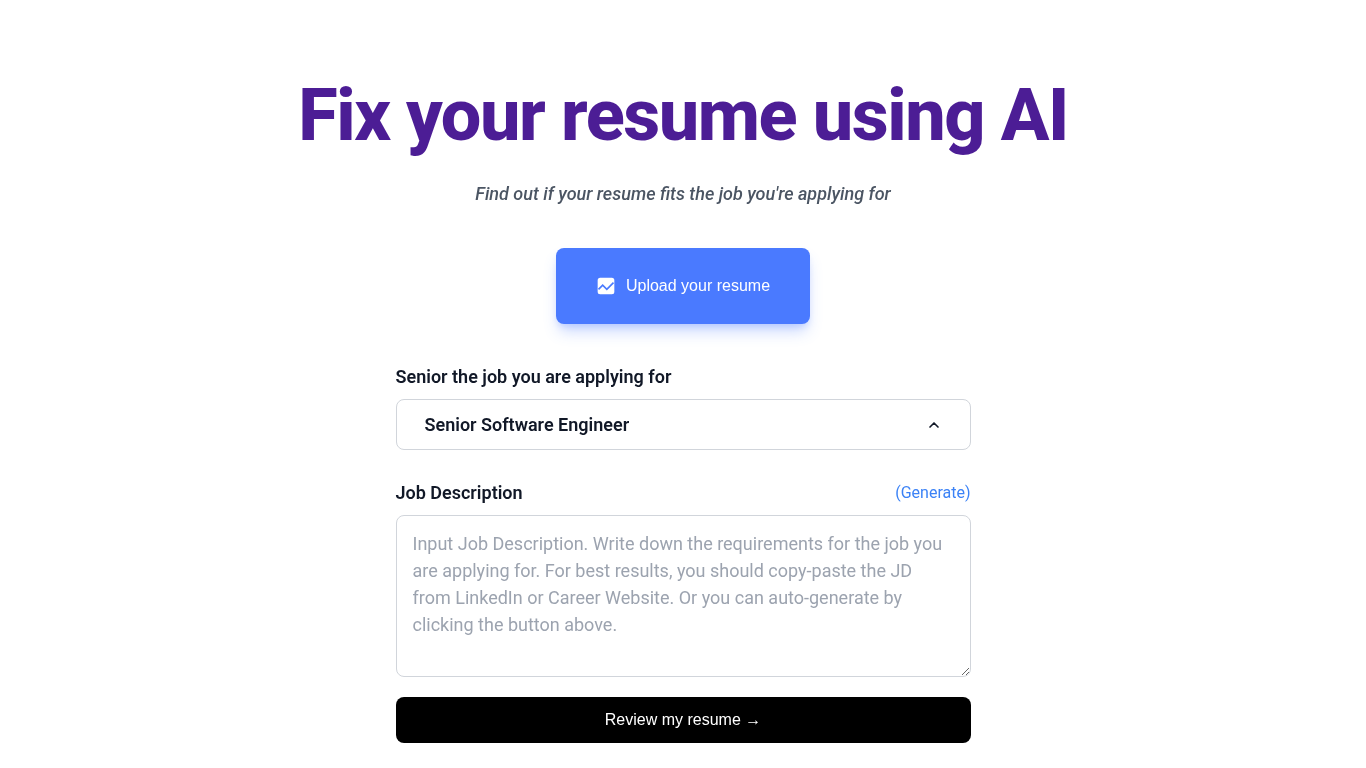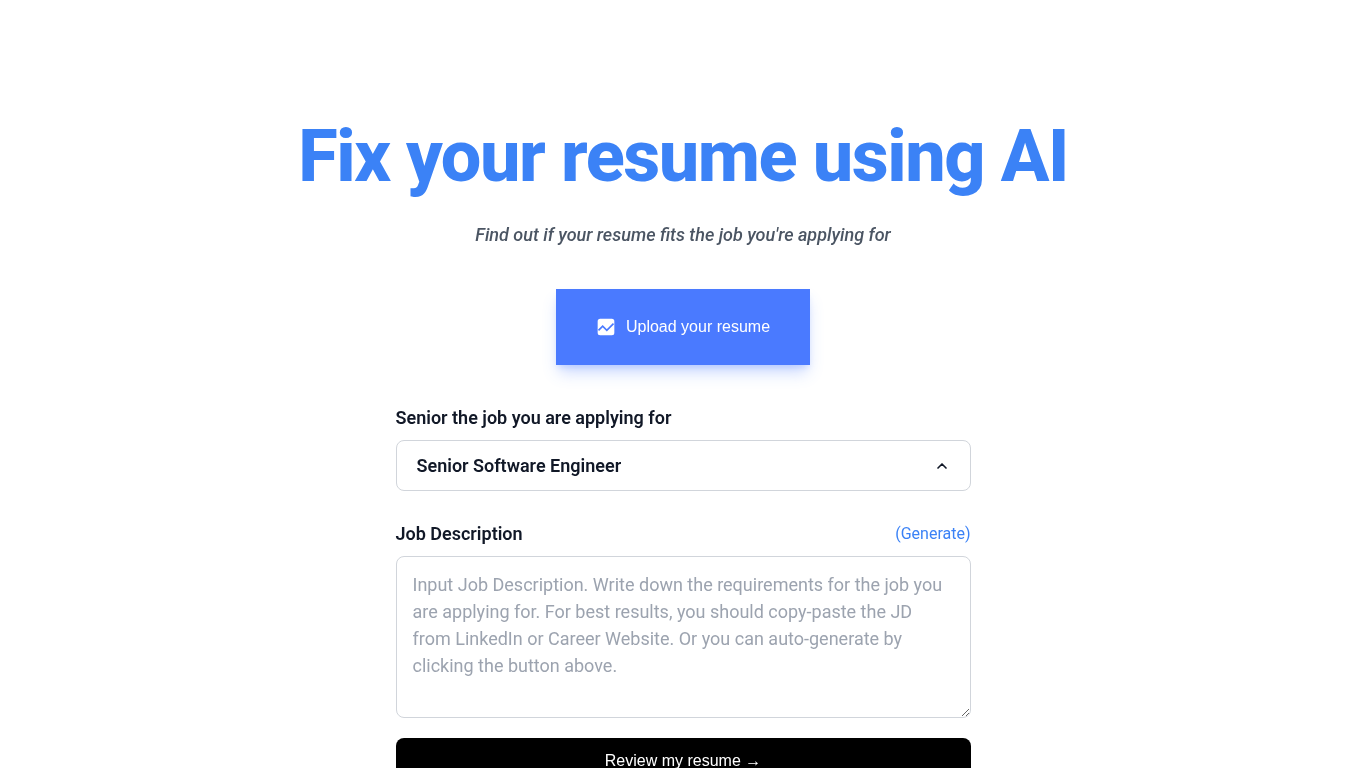--- a/index.html
+++ b/index.html
@@ -15,44 +15,43 @@
       flex-direction: column;
       align-items: center;
       padding-top: 76px;
       width: 1366px;
       min-height: 768px;
     }
     
     .hero-title {
       font-size: 72px;
       font-weight: 800;
-      color: #3b82f6;
+      color: #4c1d95;
       line-height: 1.1;
       letter-spacing: -0.02em;
       max-width: 900px;
-      margin-top: 41px;
     }
     
     .hero-subtitle {
       font-size: 18px;
       color: #4b5563;
       margin-top: 28px;
       font-weight: 500;
       font-style: italic;
     }
     
     .upload-button {
       margin-top: 44px;
       background: #4a7aff;
       color: #ffffff;
       border: none;
       padding: 28px 40px;
       font-size: 16px;
       font-weight: 500;
-      border-radius: 0;
+      border-radius: 8px;
       cursor: pointer;
       display: flex;
       align-items: center;
       gap: 10px;
       box-shadow: 0 10px 15px -3px rgba(74, 122, 255, 0.3), 0 4px 6px -2px rgba(74, 122, 255, 0.2);
     }
     
     .upload-icon {
       width: 20px;
       height: 20px;
@@ -74,21 +73,21 @@
       display: block;
     }
     
     .select-wrapper {
       position: relative;
       width: 100%;
     }
     
     .select-box {
       width: 100%;
-      padding: 14px 20px;
+      padding: 14px 28px;
       font-size: 18px;
       font-weight: 600;
       color: #111827;
       border: 1px solid #d1d5db;
       border-radius: 8px;
       background: #ffffff;
       cursor: pointer;
       display: flex;
       align-items: center;
       justify-content: space-between;

